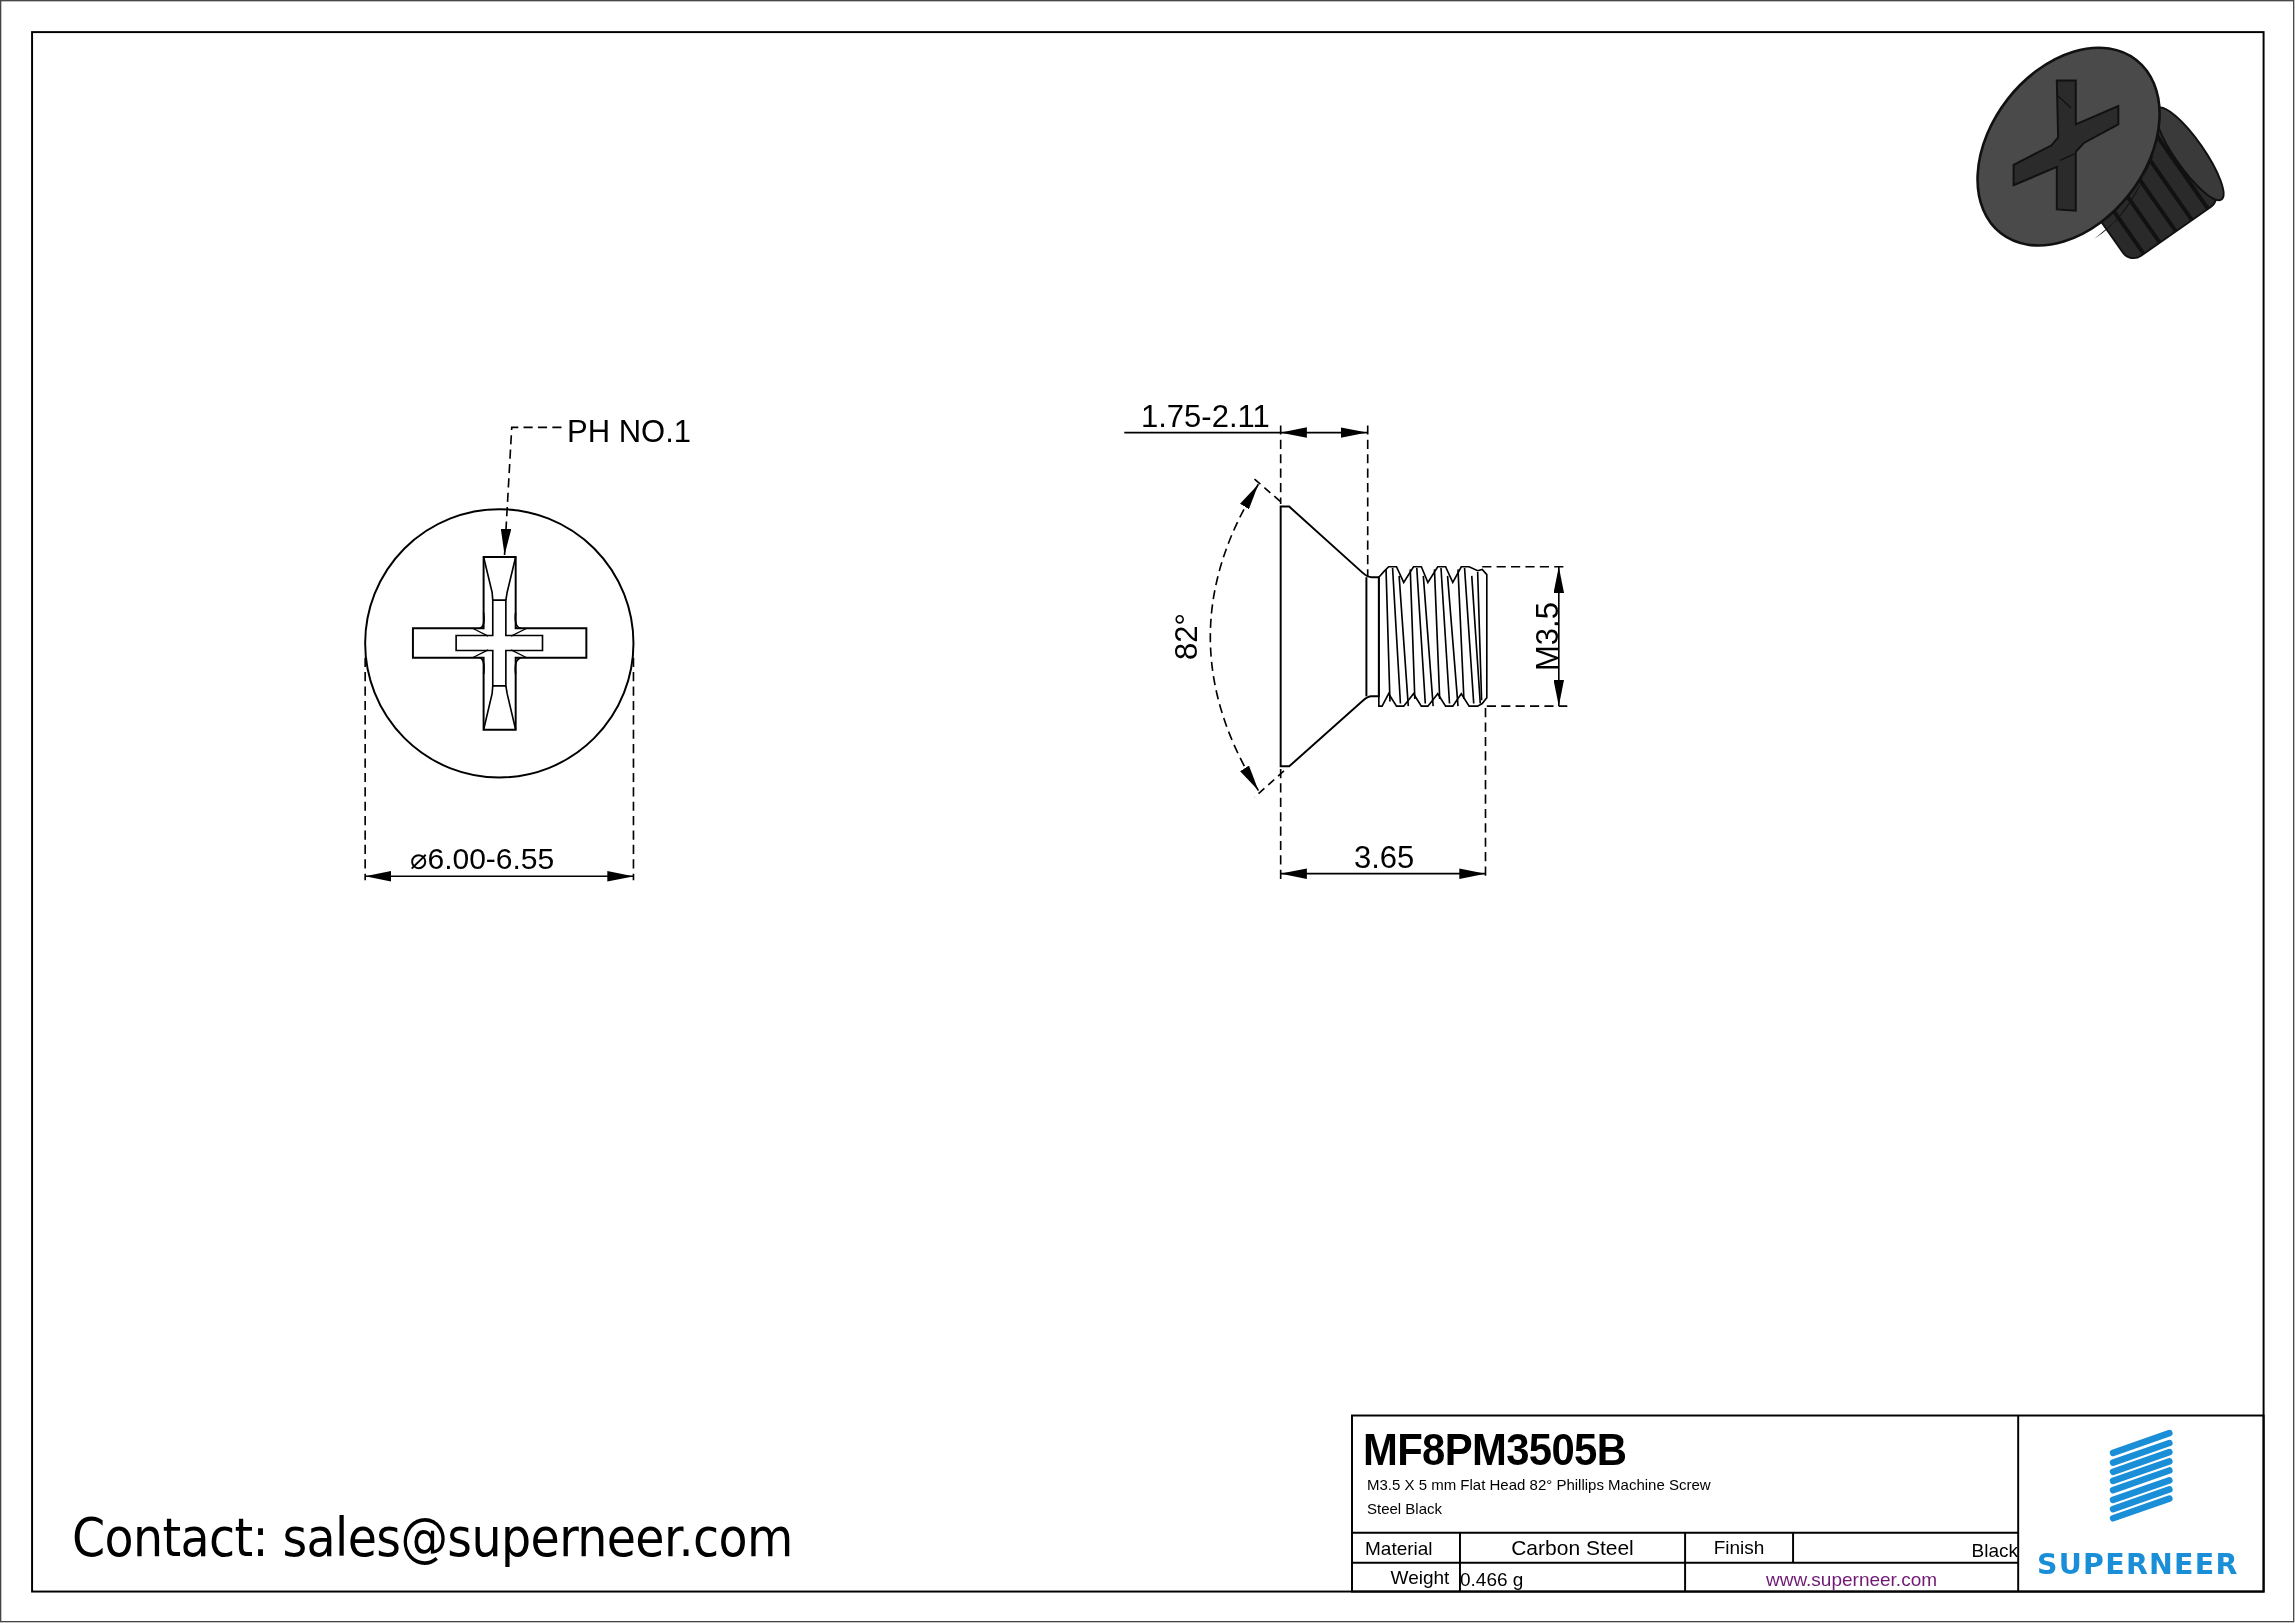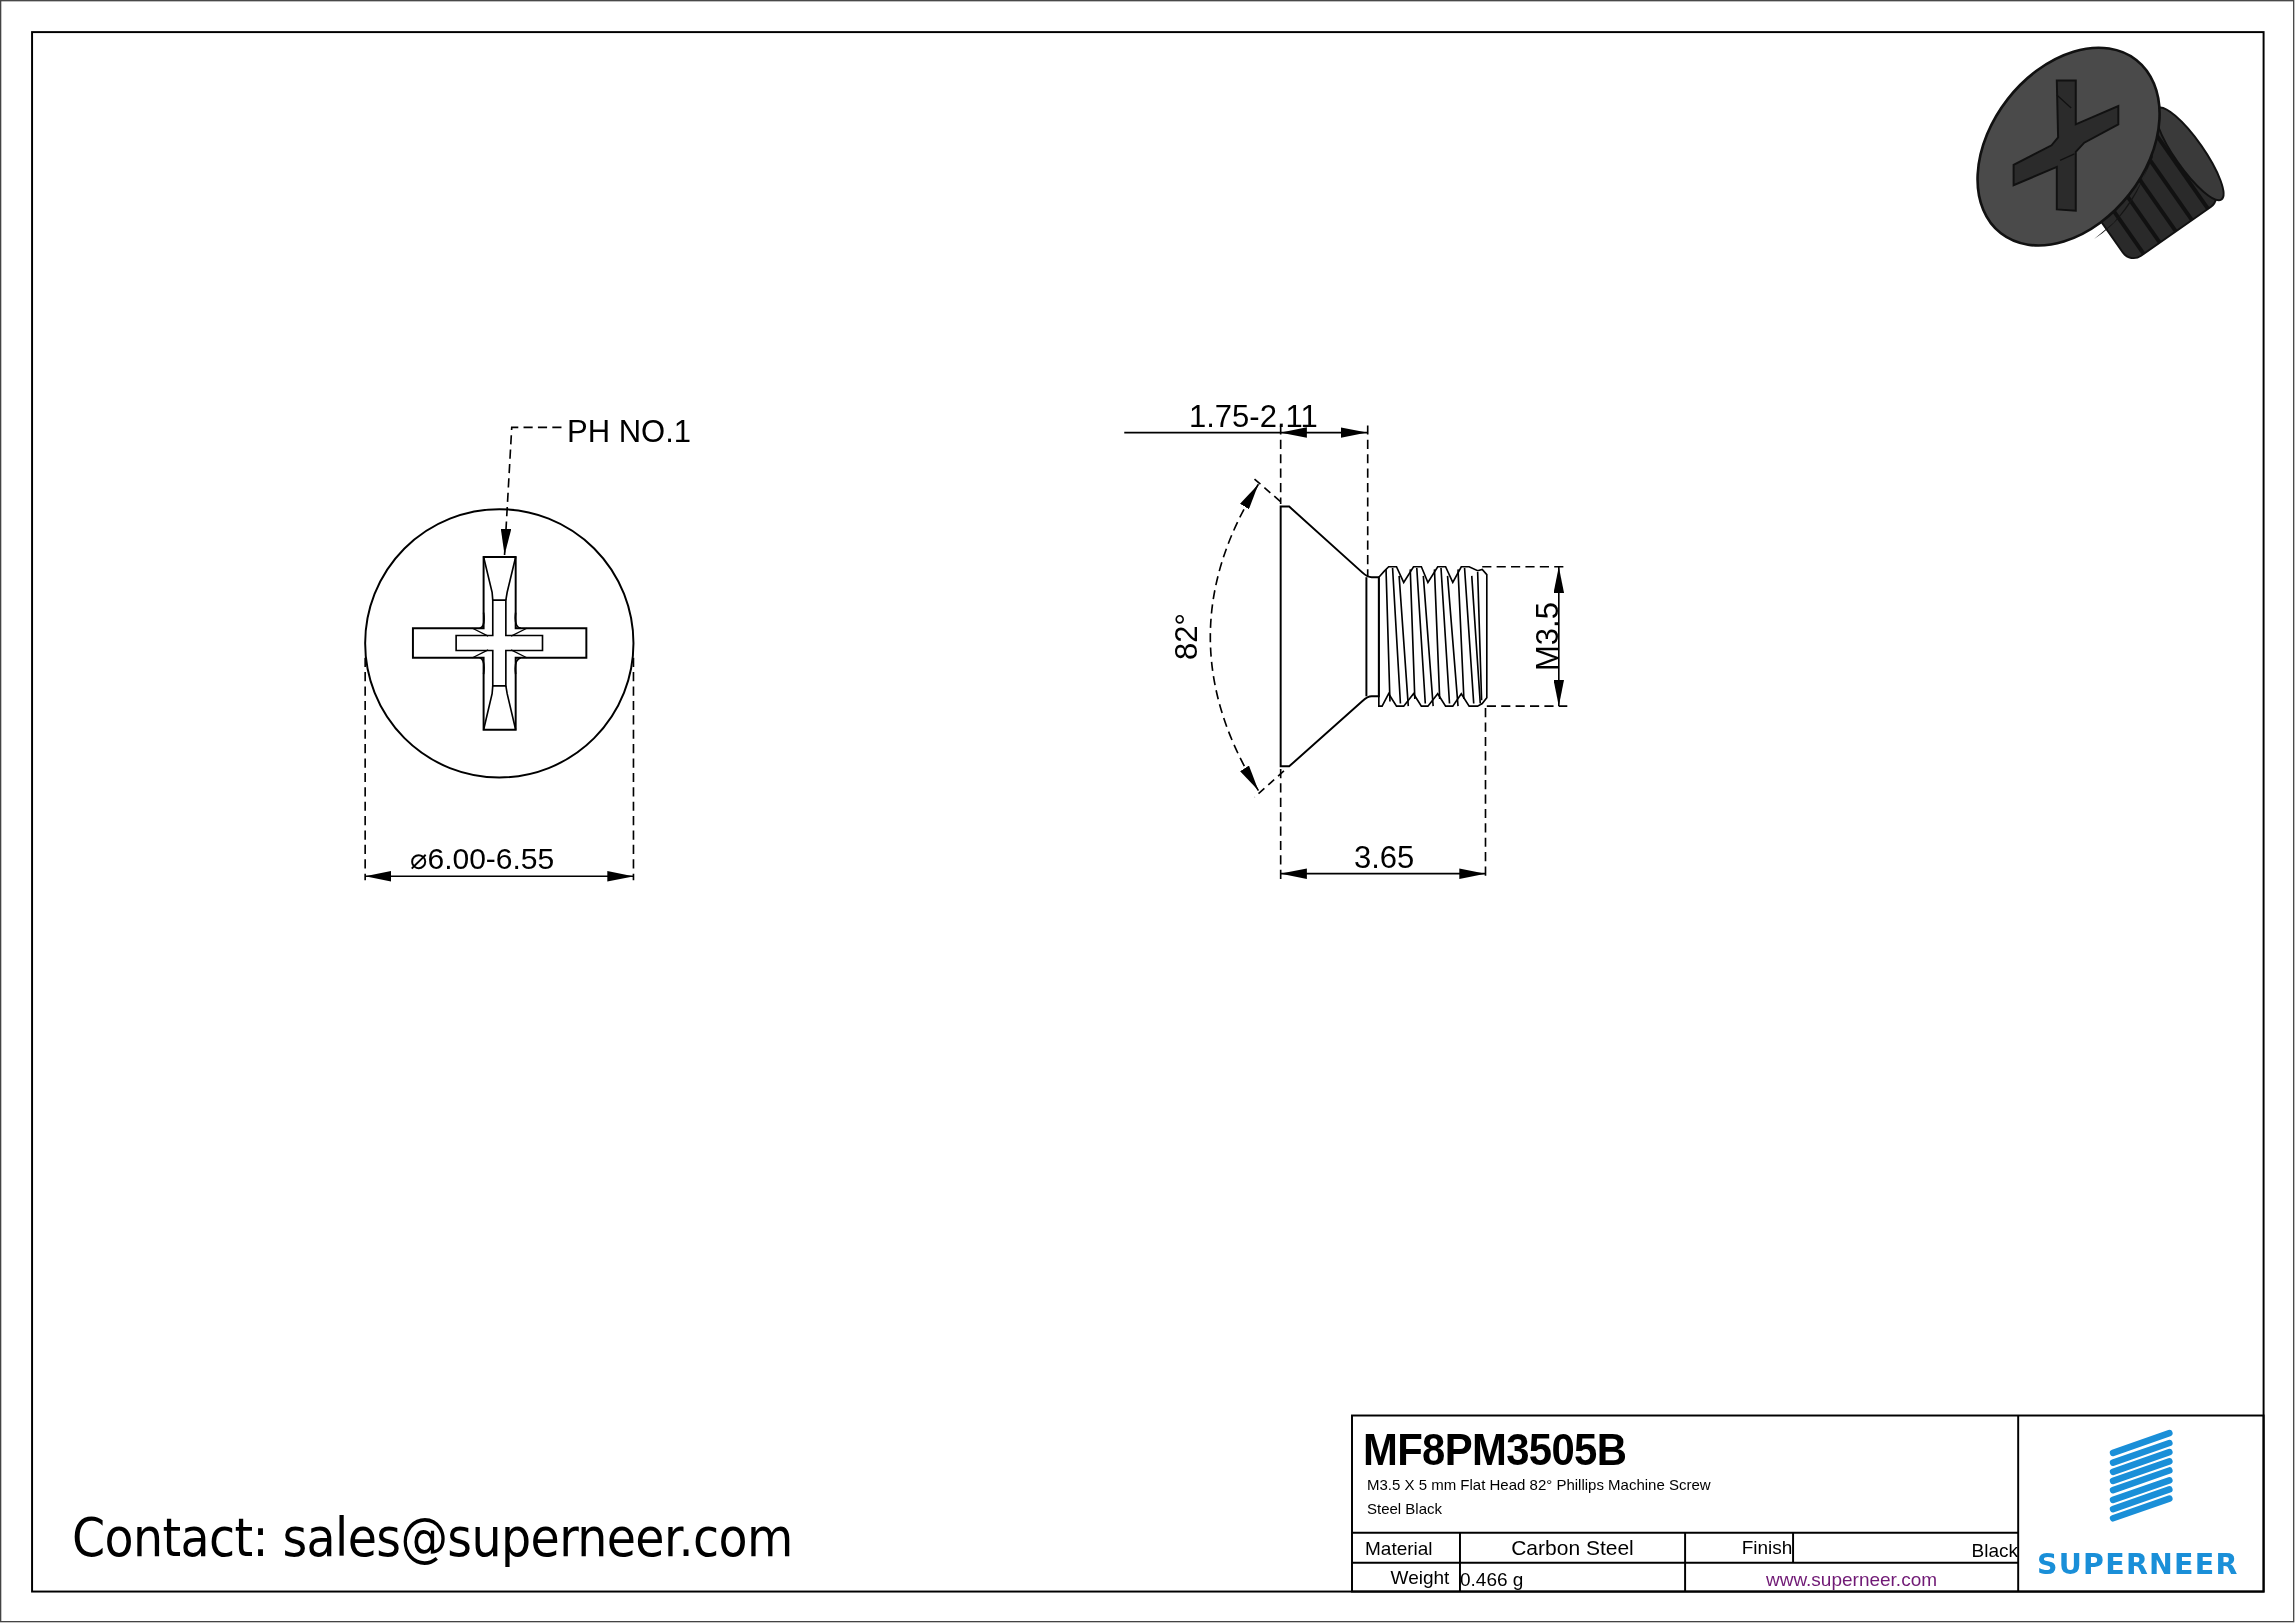--- a/index.html
+++ b/index.html
@@ -135,32 +135,32 @@
     <line x1="3229" y1="2292" x2="3315" y2="2262"></line>
     <line x1="3229" y1="2306" x2="3315" y2="2276"></line>
     <line x1="3229" y1="2320" x2="3315" y2="2290"></line>
   </g>
 </svg>
 </div>
 
 <div class="txt" style="left:567px; top:416px; font-size:31px;">PH NO.1</div>
 <div class="txt dim" style="left:410px; top:844px; font-size:30px;"><span style="font-family:'DejaVu Sans', sans-serif; font-size:29px;">⌀</span><span>6.00-6.55</span></div>
 
-<div class="txt dim" style="left:1141px; top:401px;margin-left:48px;">1.75-2.11</div>
+<div class="txt dim" style="left:1141px; top:401px;">1.75-2.11</div>
 <div class="txt dim rot" style="left:1160px; top:621px; width:52px; text-align:center; transform: rotate(-90deg);">82°</div>
 <div class="txt dim rot" style="left:1511px; top:621px; width:72px; text-align:center; transform: rotate(-90deg);">M3.5</div>
 <div class="txt dim" style="left:1354px; top:842px;">3.65</div>
 
 <div class="txt part-no" style="left:1363px; top:1427px;">MF8PM3505B</div>
 <div class="txt desc" style="left:1367px; top:1477px;">M3.5 X 5 mm  Flat Head 82° Phillips Machine Screw</div>
 <div class="txt desc" style="left:1367px; top:1501px;">Steel Black</div>
 
 <div class="tb-cell" style="left:1365px; top:1539px; font-size:19px;">Material</div>
 <div class="tb-cell" style="left:1460px; width:225px; text-align:center; top:1537px; font-size:21px;">Carbon Steel</div>
-<div class="tb-cell" style="left:1685px; width:108px; text-align:center; top:1538px; font-size:19px;padding-left:28px;">Finish</div>
+<div class="tb-cell" style="left:1685px; width:108px; text-align:center; top:1538px; font-size:19px;">Finish</div>
 <div class="tb-cell" style="left:1793px; width:225px; text-align:right; top:1541px; font-size:19px;">Black</div>
 <div class="tb-cell" style="left:1366px; width:108px; text-align:center; top:1568px; font-size:19px;">Weight</div>
 <div class="tb-cell" style="left:1460px; width:225px; text-align:left; top:1570px; font-size:19px;">0.466 g</div>
 <div class="tb-cell link" style="left:1685px; width:333px; text-align:center; top:1570px; font-size:19px;">www.superneer.com</div>
 
 <div class="txt brand" style="left:2037px; top:1550px;">SUPERNEER</div>
 
 <div class="txt contact" style="left:72px; top:1511px;">Contact: sales@superneer.com</div>
 
 

